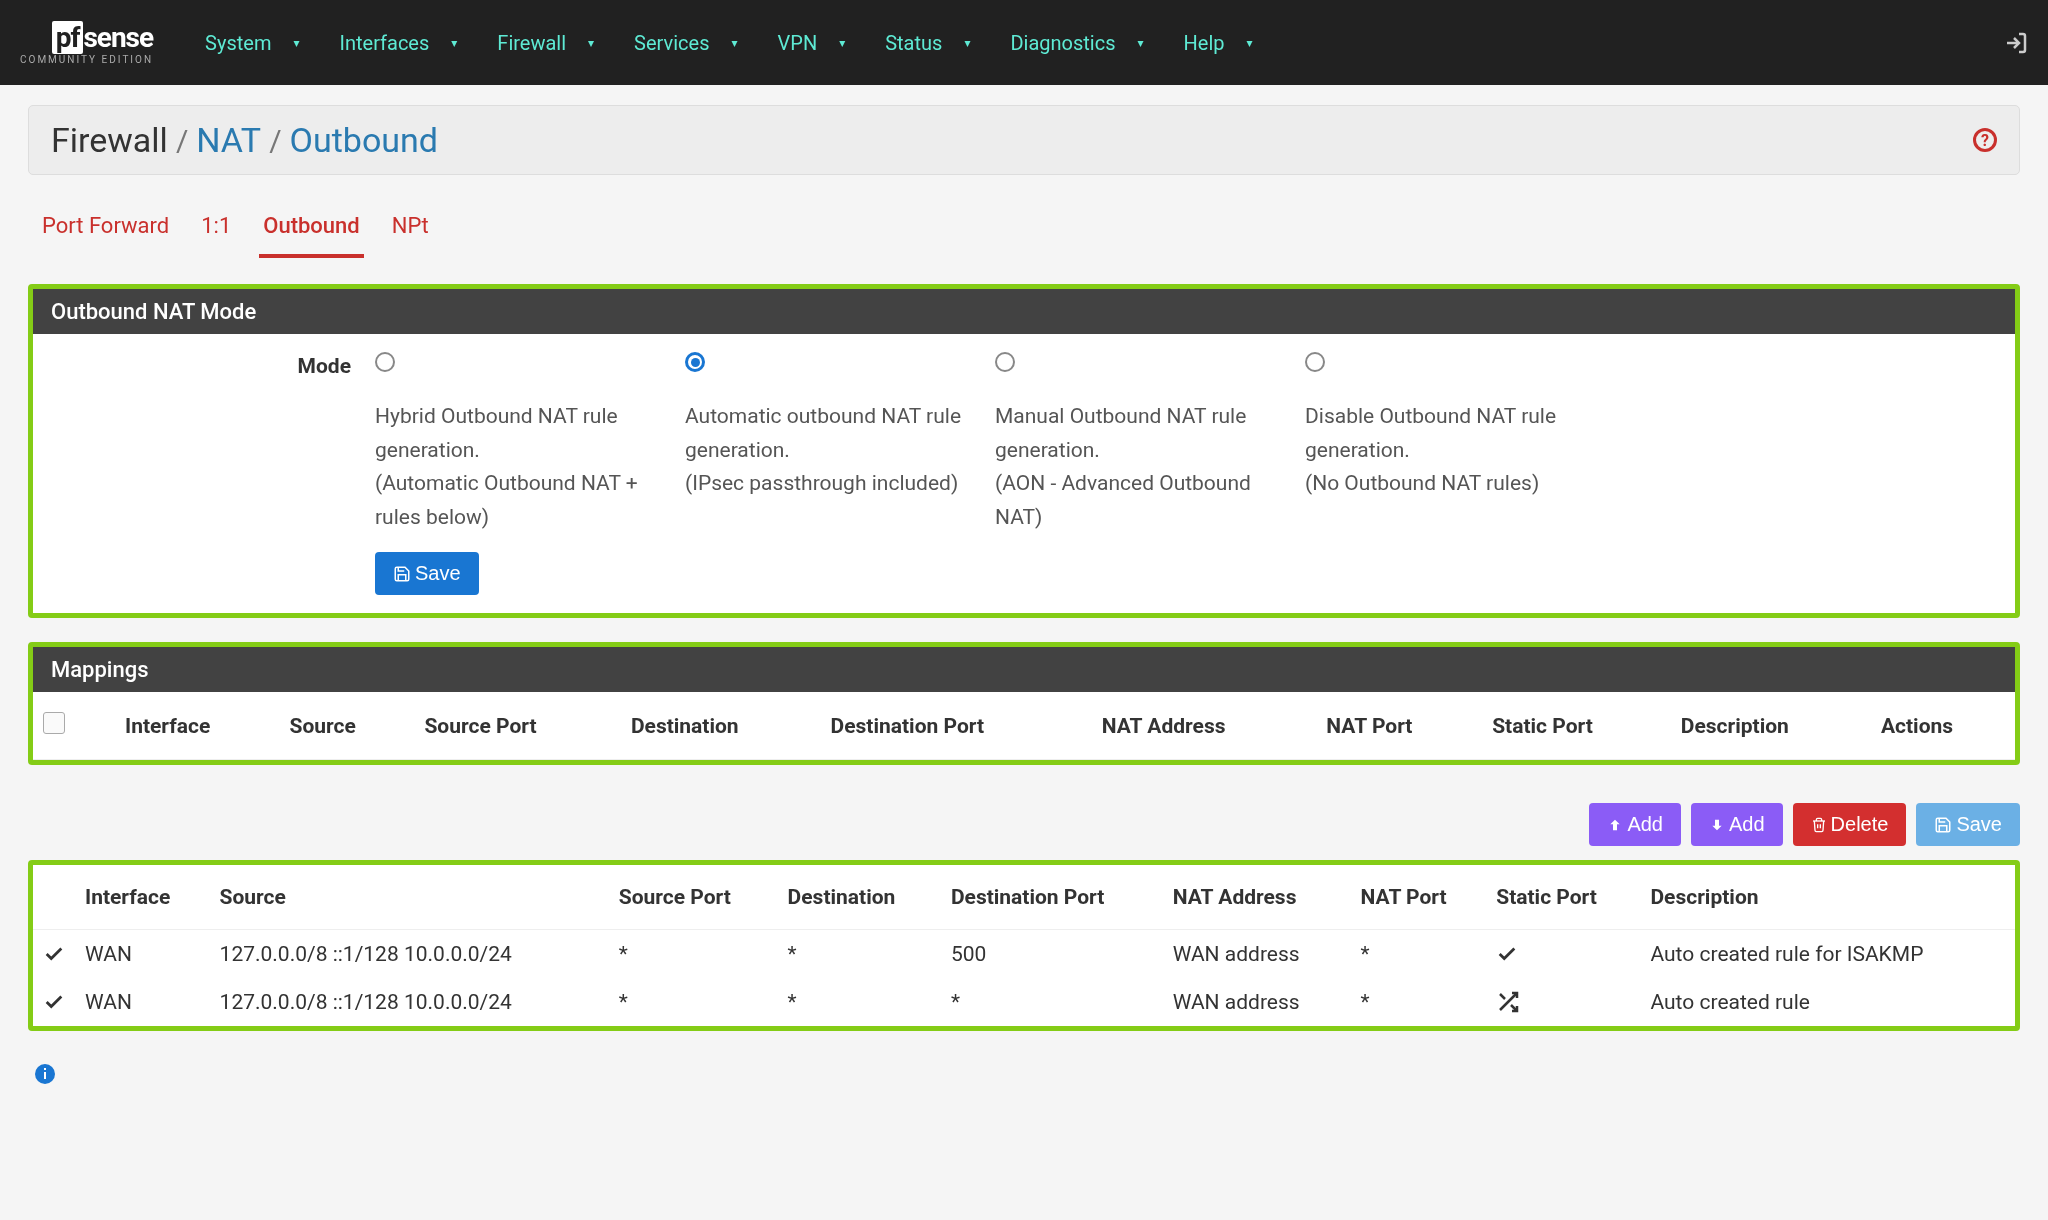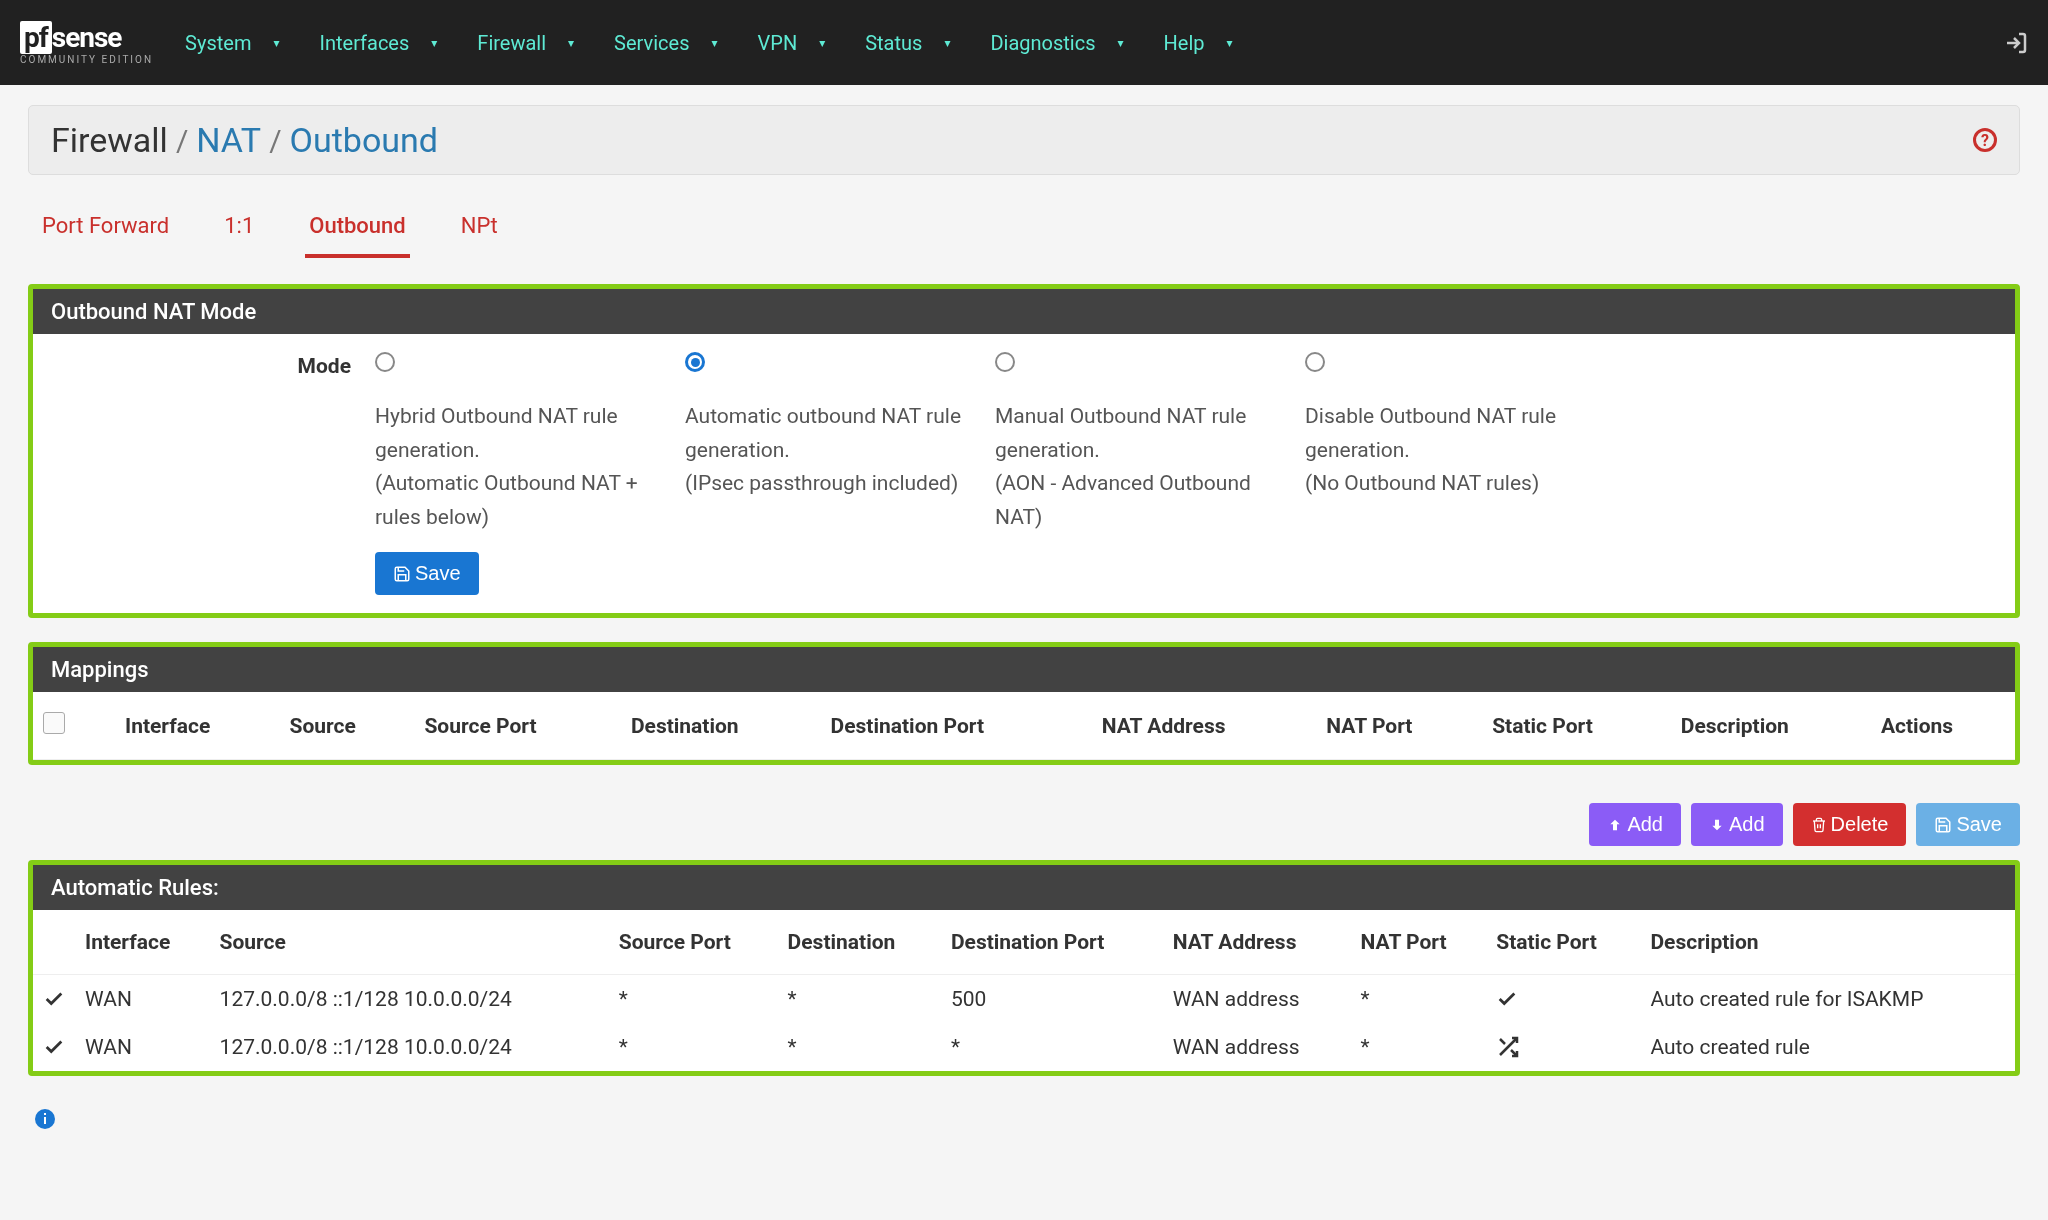--- a/index.html
+++ b/index.html
@@ -1,40 +1,40 @@
 <!DOCTYPE html>
 <html><head>
 <meta charset="utf-8">
 <style>
 * { box-sizing: border-box; margin: 0; padding: 0; }
 body { font-family: -apple-system, BlinkMacSystemFont, "Segoe UI", Roboto, Helvetica, Arial, sans-serif; background: #f5f5f5; color: #333; font-size: 20px; }
 
 
 .navbar { background: #212121; color: #fff; height: 85px; display: flex; align-items: center; padding: 0 20px; }
-.logo { display: flex; flex-direction: column; margin-right: 32px; }
+.logo { display: flex; flex-direction: column; margin-right: 52px; text-align: right; }
 .logo-main { font-weight: bold; font-size: 28px; letter-spacing: -1px; }
 .logo-pf { background:#fff; color:#212121; padding:0 4px; border-radius:2px; }
 .logo-sub { font-size: 10px; letter-spacing: 2px; color:#aaa; }
 .nav-items { display:flex; gap: 40px; flex:1; }
 .nav-item { color:#5eead4; cursor:pointer; display:flex; align-items:center; gap:22px; }
 .nav-item .caret { font-size:12px; }
 .logout-icon { color:#ccc; cursor:pointer; margin-left:auto; }
 
 .page { padding: 20px 28px; }
 
 
 .breadcrumb-panel { background:#ededed; border:1px solid #ddd; border-radius:5px; padding: 14px 22px; display:flex; align-items:center; margin-bottom: 18px; }
 .breadcrumb-panel .crumb { font-size: 34px; font-weight: 400; }
 .breadcrumb-panel .sep { font-size: 30px; color:#777; margin: 0 8px; }
 .breadcrumb-panel .crumb-dark { color:#333; }
 .breadcrumb-panel .crumb-link { color:#2a7ab0; }
 .help-icon { margin-left:auto; color:#c9302c; font-weight:bold; width:24px; height:24px; border:3px solid #c9302c; border-radius:50%; display:flex; align-items:center; justify-content:center; font-size:16px; cursor:pointer; }
 
 
-.tabs { display:flex; gap: 47px; padding: 10px 10px 0 10px; border-bottom: none; margin-bottom: 26px; }
+.tabs { display:flex; gap: 24px; padding: 10px 10px 0 10px; border-bottom: none; margin-bottom: 26px; }
 .tab { color:#c9302c; padding: 10px 4px 16px 4px; cursor:pointer; font-size:22px; }
 .tab.active { border-bottom: 4px solid #c9302c; font-weight:500; }
 
 
 .panel { margin-bottom: 24px; background:#fff; border:5px solid #84cc16; border-radius:4px; overflow:hidden; }
 .panel-heading { background:#424242; color:#fff; padding: 10px 18px; font-size:22px; font-weight:500; }
 .panel-body { padding: 18px 22px; }
 
 
 .mode-row { display:flex; }
@@ -230,21 +230,20 @@
       <svg width="18" height="18" viewBox="0 0 24 24" fill="none" stroke="#fff" stroke-width="2">
           <path d="M19 21H5a2 2 0 01-2-2V5a2 2 0 012-2h11l5 5v11a2 2 0 01-2 2z"></path>
           <polyline points="17 21 17 13 7 13 7 21"></polyline>
           <polyline points="7 3 7 8 15 8"></polyline>
         </svg>
       <span>Save</span>
     </button>
   </div>
 
   <div class="panel">
-    <div class="panel-heading">Automatic Rules:</div>
     <table>
       <thead>
         <tr>
           <th class="first"></th>
           <th>Interface</th>
           <th>Source</th>
           <th>Source Port</th>
           <th>Destination</th>
           <th>Destination Port</th>
           <th>NAT Address</th>

